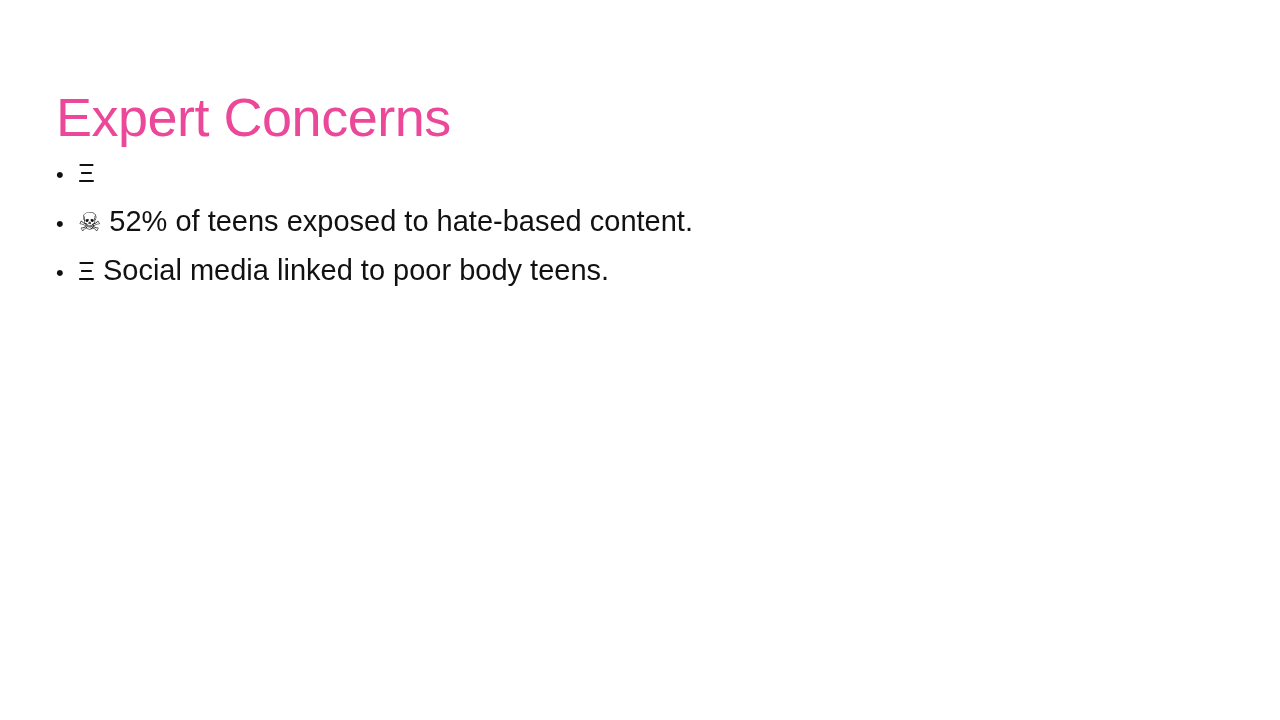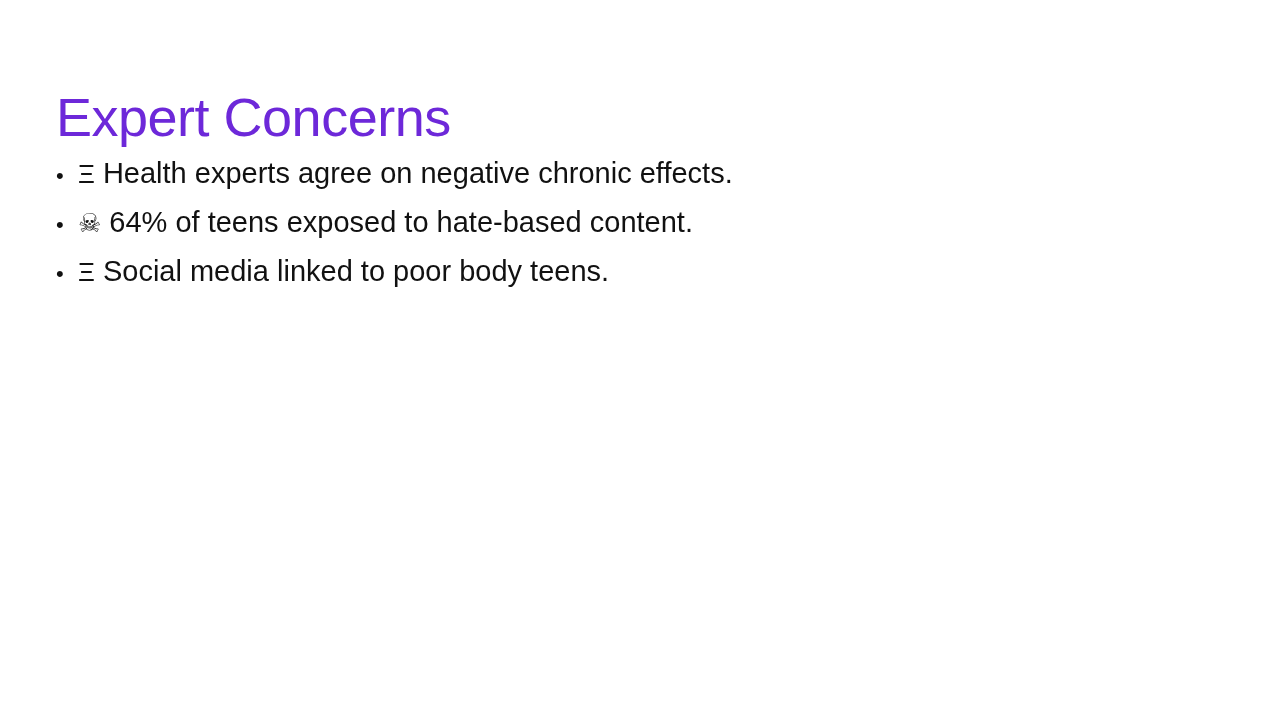--- a/index.html
+++ b/index.html
@@ -22,21 +22,21 @@
     box-sizing: border-box;
   }
   .slide-title {
     position: absolute;
     left: 56px;
     top: 52px;
     font-size: 54px;
     font-weight: 400;
     letter-spacing: -0.5px;
     line-height: 1.1;
-    color: #6d28d9;
+    color: #ec4899;
     white-space: nowrap;
   }
   .bullet-list {
     position: absolute;
     left: 56px;
     top: 150px;
     width: 1140px;
     list-style: none;
     margin: 0;
     padding: 0;
@@ -70,26 +70,25 @@
 <body>
 
 <div class="slide">
 
   <h1 class="slide-title">Expert Concerns</h1>
 
   <ul class="bullet-list">
     <li class="bullet-item">
       <span class="bullet-dot">•</span>
       <span class="bullet-glyph">Ξ</span>
-      <span class="bullet-text">Health experts agree on negative chronic effects.</span>
     </li>
     <li class="bullet-item">
       <span class="bullet-dot">•</span>
       <span class="bullet-glyph">☠</span>
-      <span class="bullet-text">64% of teens exposed to hate-based content.</span>
+      <span class="bullet-text">52% of teens exposed to hate-based content.</span>
     </li>
     <li class="bullet-item">
       <span class="bullet-dot">•</span>
       <span class="bullet-glyph">Ξ</span>
       <span class="bullet-text">Social media linked to poor body teens.</span>
     </li>
   </ul>
 
 </div>
 

